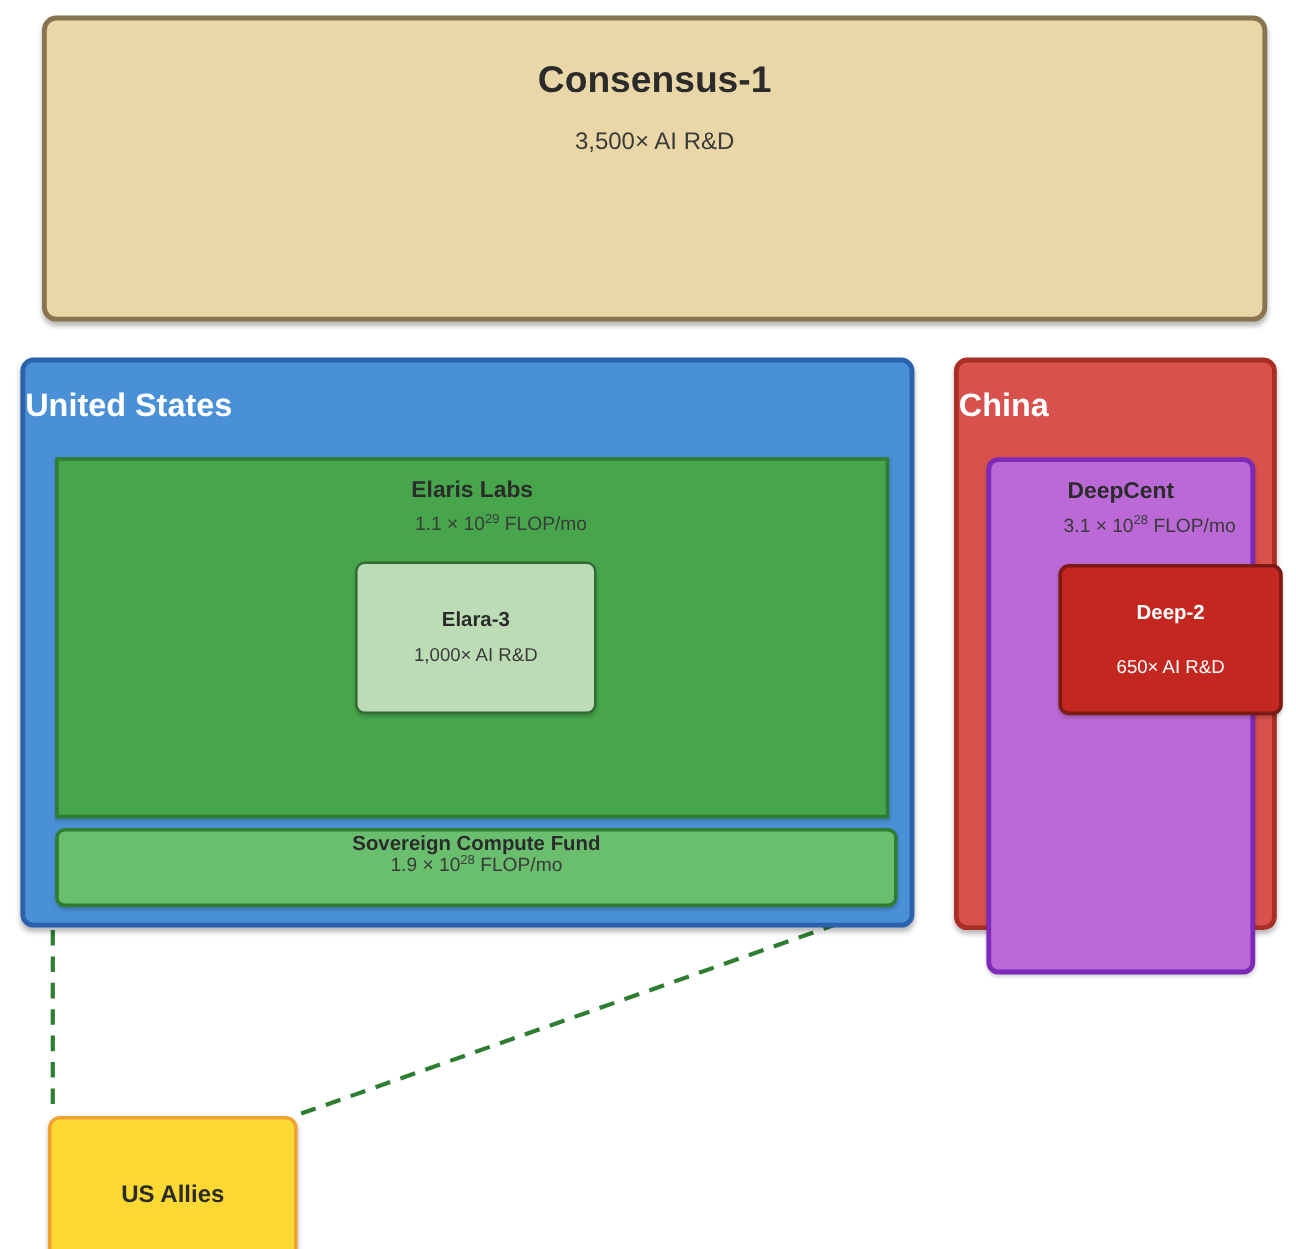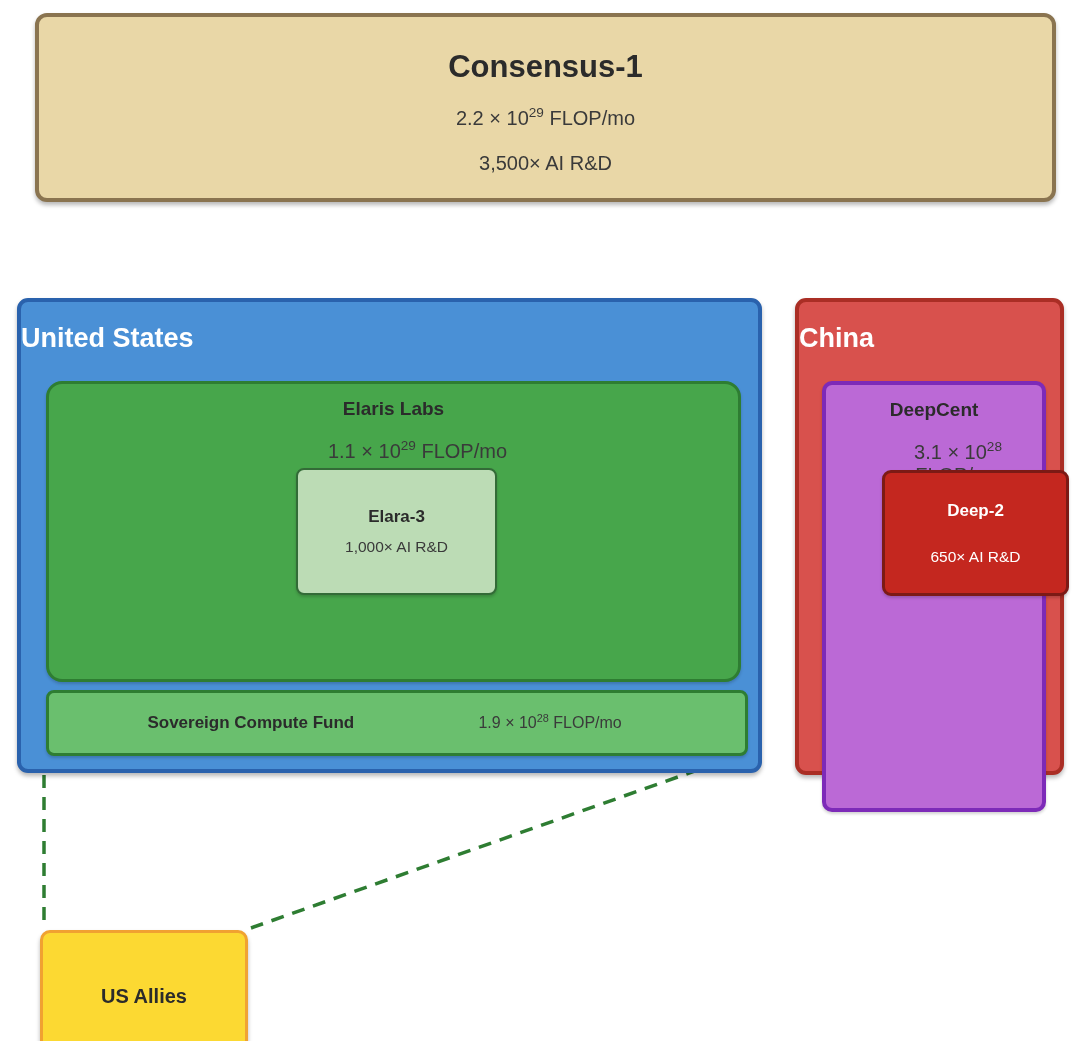--- a/index.html
+++ b/index.html
@@ -17,42 +17,42 @@
     --dashed_line:#2e7d32;
     --text_dark:#2b2b2b; --text_mid:#3a3a3a; --text_light:#ffffff;
   }
   html,body{margin:0;padding:0;background:var(--background);}
   body{font-family:"Liberation Sans","DejaVu Sans",sans-serif;color:var(--text_dark);}
   .canvas{position:relative;width:1080px;height:1041px;background:var(--background);overflow:hidden;}
   .box{position:absolute;box-sizing:border-box;}
   .outer-shadow{box-shadow:0 3px 4px rgba(0,0,0,0.28);}
   .inner-shadow{box-shadow:0 2px 3px rgba(0,0,0,0.18);}
 
-  .consensus{left:35px;top:13px;width:1021px;height:189px;background:var(--consensus_fill);
+  .consensus{left:35px;top:13px;width:1021px;height:255px;background:var(--consensus_fill);
     border:4px solid var(--consensus_border);border-radius:12px;text-align:center;}
   .consensus .title{margin-top:32px;font-size:31px;font-weight:bold;}
   .consensus .sub{margin-top:22px;font-size:20px;color:var(--text_mid);}
 
   .us{left:17px;top:298px;width:745px;height:475px;background:var(--us_fill);
     border:4px solid var(--us_border);border-radius:11px;}
   .country-title{margin-top:21px;font-size:27px;font-weight:bold;color:var(--text_light);}
 
   .elaris{left:25px;top:79px;width:695px;height:301px;background:var(--green_fill);
-    border:3px solid var(--green_border);border-radius:16px;text-align:center;}
+    border:3px solid var(--green_border);border-radius:1px;text-align:center;}
   .org-title{margin-top:14px;font-size:19px;font-weight:bold;}
-  .org-sub{margin-top:20px;font-size:20px;color:var(--text_mid);padding-left:48px;}
+  .org-sub{margin-top:9px;font-size:16px;color:var(--text_mid);padding-left:48px;}
 
   .elara3{left:247px;top:84px;width:201px;height:127px;background:var(--elara_fill);
     border:2px solid var(--elara_border);border-radius:8px;display:flex;flex-direction:column;
     align-items:center;justify-content:center;gap:11px;}
   .model-title{font-size:17px;font-weight:bold;}
   .model-sub{font-size:15.5px;color:var(--text_mid);}
 
   .sovereign{left:25px;top:388px;width:702px;height:66px;background:var(--sovereign_fill);
-    border:3px solid var(--green_border);border-radius:8px;display:flex;align-items:center;}
+    border:3px solid var(--green_border);border-radius:8px;display:flex;align-items:center;flex-direction:column;}
   .sov-label{width:58%;text-align:center;font-size:17px;font-weight:bold;}
   .sov-value{width:28%;text-align:center;font-size:16px;color:var(--text_mid);}
 
   .china{left:795px;top:298px;width:269px;height:477px;background:var(--china_fill);
     border:4px solid var(--china_border);border-radius:11px;}
   .deepcent{left:23px;top:79px;width:224px;height:431px;background:var(--purple_fill);
     border:4px solid var(--purple_border);border-radius:10px;text-align:center;}
   .deep2{left:20px;top:85px;width:187px;height:126px;background:var(--dark_red_fill);
     border:3px solid var(--dark_red_border);border-radius:9px;color:var(--text_light);
     display:flex;flex-direction:column;align-items:center;justify-content:center;gap:27px;margin-left:36px;}
@@ -80,21 +80,20 @@
 
   <svg class="connectors" viewBox="0 0 1080 1041">
     <line x1="292" y1="589" x2="52" y2="683"></line>
     <line x1="489" y1="589" x2="734" y2="683"></line>
     <line x1="44" y1="753" x2="44" y2="928"></line>
     <line x1="740" y1="755" x2="251" y2="928"></line>
   </svg>
 
   <div class="box consensus outer-shadow">
     <div class="title">Consensus-1</div>
-    <div class="sub"><span>2.2 × 10</span><sup>29</sup><span> FLOP/mo</span></div>
     <div class="sub">3,500× AI R&amp;D</div>
   </div>
 
   <div class="box us outer-shadow">
     <div class="country-title">United States</div>
 
     <div class="box elaris inner-shadow">
       <div class="org-title">Elaris Labs</div>
       <div class="org-sub"><span>1.1 × 10</span><sup>29</sup><span> FLOP/mo</span></div>
 

